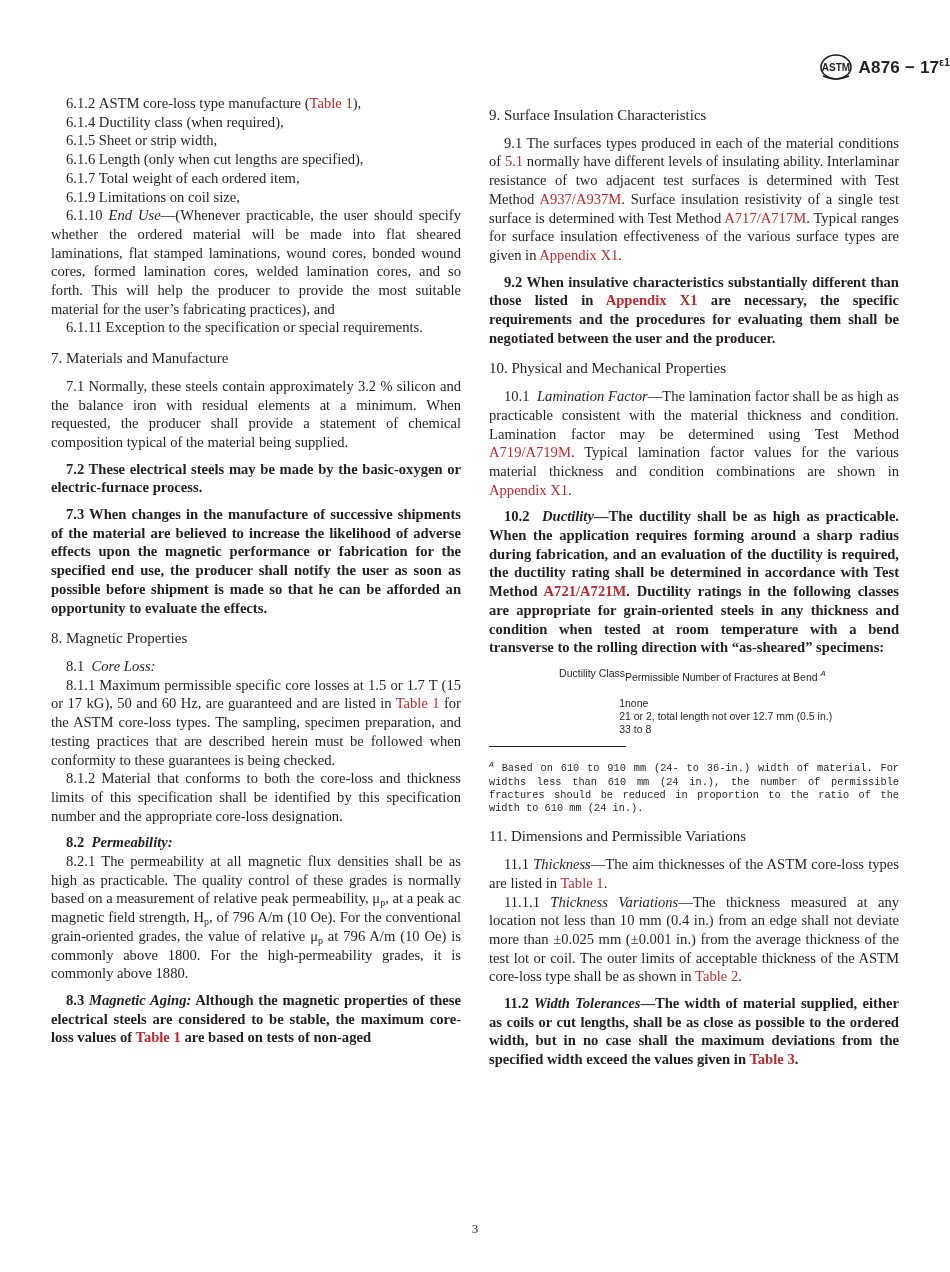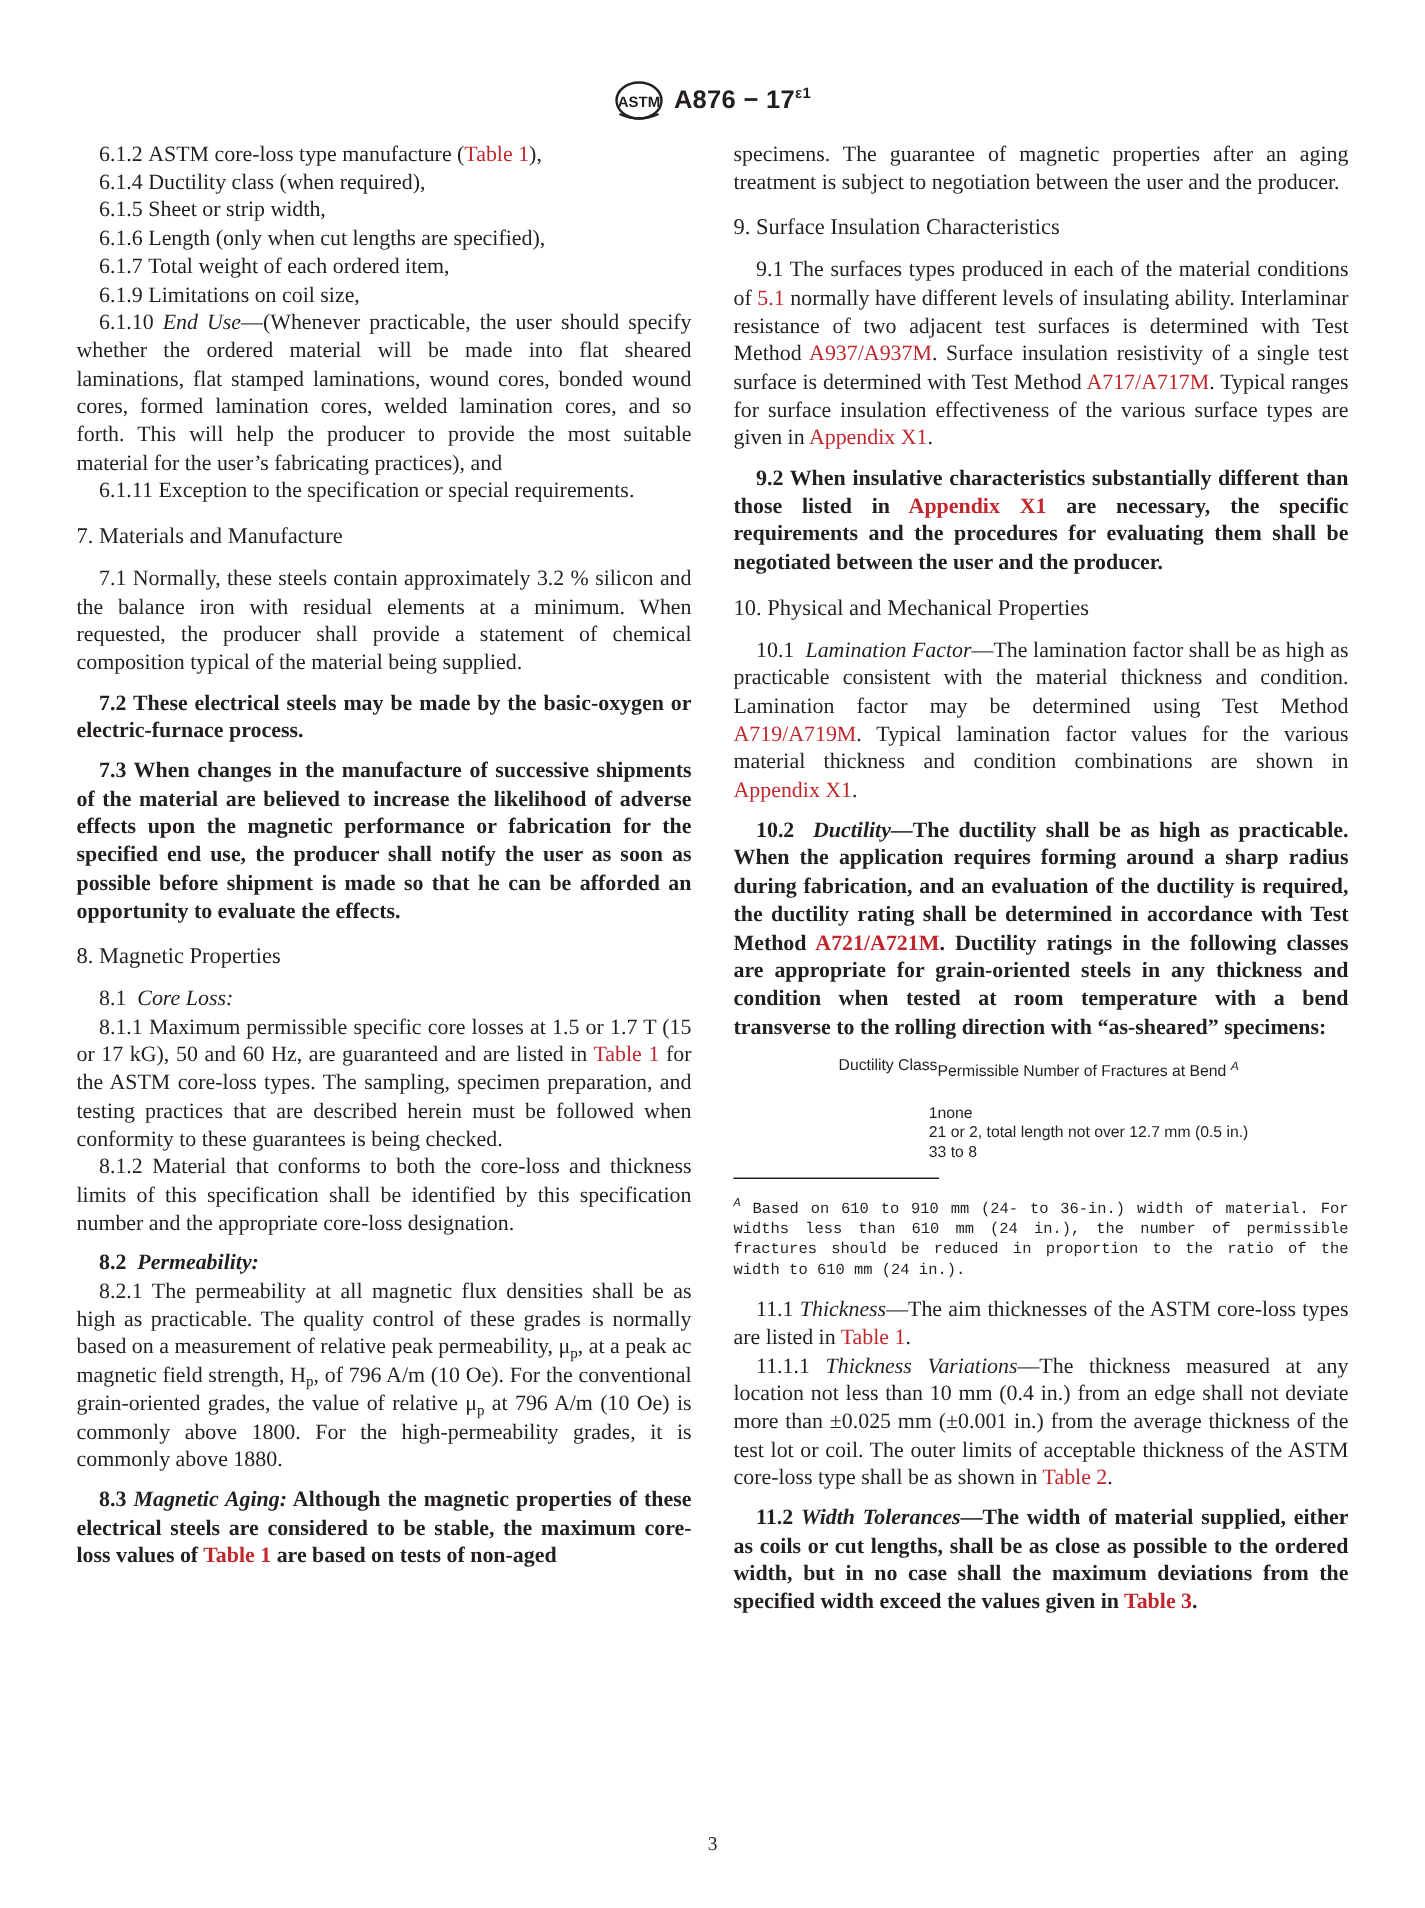--- a/index.html
+++ b/index.html
@@ -1,18 +1,18 @@
 <!DOCTYPE html>
 <html><head>
 <meta charset="utf-8">
 <style>
   html, body { margin: 0; padding: 0; background: #ffffff; }
   body { width: 950px; height: 1272px; position: relative; overflow: hidden;
          font-family: "Liberation Serif", "DejaVu Serif", serif; color: #231f20; }
-  .header { position: absolute; top: 52px; left: 0; width: 950px; text-align: center; }
+  .header { position: absolute; top: 52px; left: 0; width: 950px; text-align: right; }
   .header-inner { display: inline-flex; align-items: center; gap: 6px; }
   .logo { width: 34px; height: 30px; }
   .designation { font-family: "Liberation Sans", "DejaVu Sans", sans-serif; font-weight: bold; font-size: 17px; letter-spacing: 0.2px; }
   .designation sup { font-size: 10px; vertical-align: 7px; }
   .col { position: absolute; top: 94px; font-size: 14.6px; line-height: 18.7px; text-align: justify; }
   .col-left { left: 51px; width: 410px; }
   .col-right { left: 489px; width: 410px; }
   .p { margin: 0; text-indent: 15px; }
   .gap { margin-top: 8px; font-weight: bold; }
   .h { font-weight: normal; font-size: 15px; margin: 12px 0 9px 0; text-indent: 0; }
@@ -61,21 +61,20 @@
   <div class="h">8.  Magnetic Properties</div>
   <p class="p"><span>8.1</span>&nbsp; <i>Core Loss:</i></p>
   <p class="p"><span>8.1.1 Maximum permissible specific core losses at 1.5 or 1.7 T (15 or 17 kG), 50 and 60 Hz, are guaranteed and are listed in </span><span class="link">Table 1</span><span> for the ASTM core-loss types. The sampling, specimen preparation, and testing practices that are described herein must be followed when conformity to these guarantees is being checked.</span></p>
   <p class="p">8.1.2 Material that conforms to both the core-loss and thickness limits of this specification shall be identified by this specification number and the appropriate core-loss designation.</p>
   <p class="p gap"><span>8.2</span>&nbsp; <i>Permeability:</i></p>
   <p class="p"><span>8.2.1 The permeability at all magnetic flux densities shall be as high as practicable. The quality control of these grades is normally based on a measurement of relative peak permeability, μ</span><sub>p</sub><span>, at a peak ac magnetic field strength, H</span><sub>p</sub><span>, of 796 A/m (10 Oe). For the conventional grain-oriented grades, the value of relative μ</span><sub>p</sub><span> at 796 A/m (10 Oe) is commonly above 1800. For the high-permeability grades, it is commonly above 1880.</span></p>
   <p class="p gap"><span>8.3</span>&nbsp;<i>Magnetic Aging:</i><span> Although the magnetic properties of these electrical steels are considered to be stable, the maximum core-loss values of </span><span class="link">Table 1</span><span> are based on tests of non-aged</span></p>
 </div>
 
 <div class="col col-right">
-  <p class="p" style="text-indent:0">specimens. The guarantee of magnetic properties after an aging treatment is subject to negotiation between the user and the producer.</p>
 
   <div class="h">9.  Surface Insulation Characteristics</div>
   <p class="p"><span>9.1 The surfaces types produced in each of the material conditions of </span><span class="link">5.1</span><span> normally have different levels of insulating ability. Interlaminar resistance of two adjacent test surfaces is determined with Test Method </span><span class="link">A937/A937M</span><span>. Surface insulation resistivity of a single test surface is determined with Test Method </span><span class="link">A717/A717M</span><span>. Typical ranges for surface insulation effectiveness of the various surface types are given in </span><span class="link">Appendix X1</span><span>.</span></p>
   <p class="p gap"><span>9.2 When insulative characteristics substantially different than those listed in </span><span class="link">Appendix X1</span><span> are necessary, the specific requirements and the procedures for evaluating them shall be negotiated between the user and the producer.</span></p>
 
   <div class="h">10.  Physical and Mechanical Properties</div>
   <p class="p"><span>10.1</span>&nbsp; <i>Lamination Factor</i><span>—The lamination factor shall be as high as practicable consistent with the material thickness and condition. Lamination factor may be determined using Test Method </span><span class="link">A719/A719M</span><span>. Typical lamination factor values for the various material thickness and condition combinations are shown in </span><span class="link">Appendix X1</span><span>.</span></p>
   <p class="p gap"><span>10.2</span>&nbsp; <i>Ductility</i><span>—The ductility shall be as high as practicable. When the application requires forming around a sharp radius during fabrication, and an evaluation of the ductility is required, the ductility rating shall be determined in accordance with Test Method </span><span class="link">A721/A721M</span><span>. Ductility ratings in the following classes are appropriate for grain-oriented steels in any thickness and condition when tested at room temperature with a bend transverse to the rolling direction with “as-sheared” specimens:</span></p>
 
   <div class="dtable">
@@ -92,18 +91,19 @@
       <div class="dcell2">1 or 2, total length not over 12.7 mm (0.5 in.)</div>
     </div>
     <div class="drow">
       <div class="dcell1">3</div>
       <div class="dcell2">3 to 8</div>
     </div>
   </div>
   <div class="fn-rule"></div>
   <p class="footnote"><sup>A</sup><span> Based on 610 to 910 mm (24- to 36-in.) width of material. For widths less than 610 mm (24 in.), the number of permissible fractures should be reduced in proportion to the ratio of the width to 610 mm (24 in.).</span></p>
 
+  <div class="h">11.  Dimensions and Permissible Variations</div>
   <p class="p"><span>11.1</span>&nbsp;<i>Thickness</i><span>—The aim thicknesses of the ASTM core-loss types are listed in </span><span class="link">Table 1</span><span>.</span></p>
   <p class="p"><span>11.1.1</span>&nbsp;<i>Thickness Variations</i><span>—The thickness measured at any location not less than 10 mm (0.4 in.) from an edge shall not deviate more than ±0.025 mm (±0.001 in.) from the average thickness of the test lot or coil. The outer limits of acceptable thickness of the ASTM core-loss type shall be as shown in </span><span class="link">Table 2</span><span>.</span></p>
   <p class="p gap"><span>11.2</span>&nbsp;<i>Width Tolerances</i><span>—The width of material supplied, either as coils or cut lengths, shall be as close as possible to the ordered width, but in no case shall the maximum deviations from the specified width exceed the values given in </span><span class="link">Table 3</span><span>.</span></p>
 </div>
 
 <div class="page-num">3</div>
 
 </body></html>

